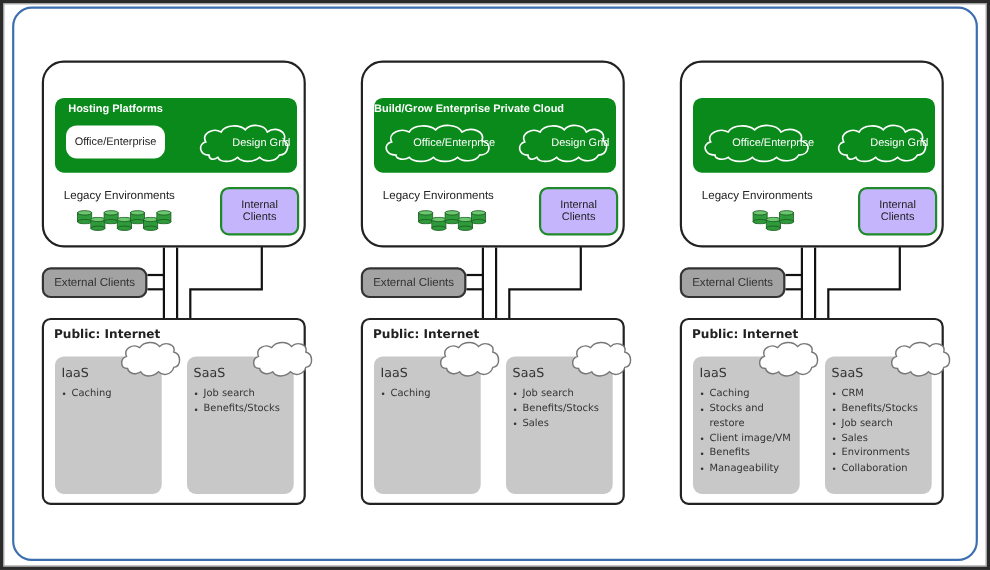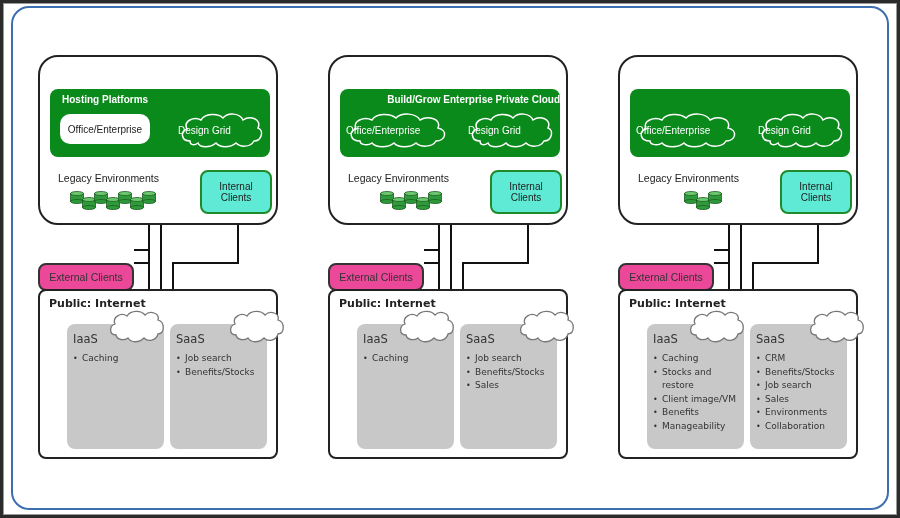--- a/index.html
+++ b/index.html
@@ -20,65 +20,64 @@
   }
   .green {
     position: absolute; left: 10px; top: 32px; width: 220px; height: 68px;
     background: #0b8a1c; border-radius: 8px;
   }
   .green-title {
     position: absolute; left: 0; right: 0; top: 5px; font-size: 10px; font-weight: bold; color: #fff;
     font-family: "Liberation Sans", sans-serif; white-space: nowrap;
   }
   .green-title.left { left: 12px; }
-  .green-title.center { text-align: right; padding-left: 12px; }
+  .green-title.center { text-align: left; }
   .pill {
     position: absolute; left: 10px; top: 25px; width: 90px; height: 30px;
     background: #fff; border-radius: 10px; font-size: 10px; color: #222;
     display: flex; align-items: center; justify-content: center;
     font-family: "Liberation Sans", sans-serif;
   }
   .cloud-w { position: absolute; }
   .cloud-w svg { position: absolute; left: 0; top: 0; }
   .cloud-w span {
     position: absolute; left: 0; right: 0; top: 50%; transform: translateY(-50%);
-    text-align: left; font-size: 10px; color: #fff; font-family: "Liberation Sans", sans-serif; white-space: nowrap;
+    text-align: right; font-size: 10px; color: #fff; font-family: "Liberation Sans", sans-serif; white-space: nowrap;
   }
   .legacy-label {
     position: absolute; left: 18px; top: 115px; font-size: 10.5px; color: #222;
     font-family: "Liberation Sans", sans-serif;
   }
   .cyl-row { position: absolute; top: 132px; height: 28px; }
   .cyl { position: absolute; width: 14px; height: 13px; }
   .internal {
     position: absolute; left: 160px; top: 113px; width: 72px; height: 44px;
-    border: 2px solid #1f8a2a; border-radius: 8px; background: #5eead4;
+    border: 2px solid #1f8a2a; border-radius: 8px; background: #c4b5fd;
     font-size: 10px; color: #222; text-align: center; line-height: 11px;
     display: flex; align-items: center; justify-content: center;
     font-family: "Liberation Sans", sans-serif;
   }
   .ext {
     position: absolute; left: 8px; top: 243px; width: 96px; height: 28px;
-    border: 2px solid #333; border-radius: 8px; background: #ec4899;
+    border: 2px solid #333; border-radius: 8px; background: #a3a3a3;
     font-size: 10.5px; color: #333; display: flex; align-items: center; justify-content: center;
     font-family: "Liberation Sans", sans-serif;
-    margin-top: 20px;
   }
   .bottom-box {
     position: absolute; left: 8px; top: 289px; width: 240px; height: 170px;
     border: 2px solid #222; border-radius: 8px; background: #fff;
   }
   .pub-title {
     position: absolute; left: 9px; top: 6px; font-size: 11px; font-weight: bold; color: #222;
     font-family: "DejaVu Sans", sans-serif;
   }
   .gray {
     position: absolute; top: 33px; width: 97px; height: 125px; background: #c8c8c8; border-radius: 8px;
   }
-  .gray.iaas { left: 27px; padding-left: 40px; }
+  .gray.iaas { left: 10px; padding-left: 40px; }
   .gray.saas { left: 130px; }
   .gray-title {
     position: absolute; left: 6px; top: 8px; font-size: 11.5px; color: #333;
     font-family: "DejaVu Sans", sans-serif;
   }
   .gray ul { position: absolute; left: 6px; top: 28px; list-style: none; width: 92px; }
   .gray li {
     font-size: 9px; color: #333; line-height: 13.5px; padding-left: 9px; position: relative;
     font-family: "DejaVu Sans", sans-serif;
   }

